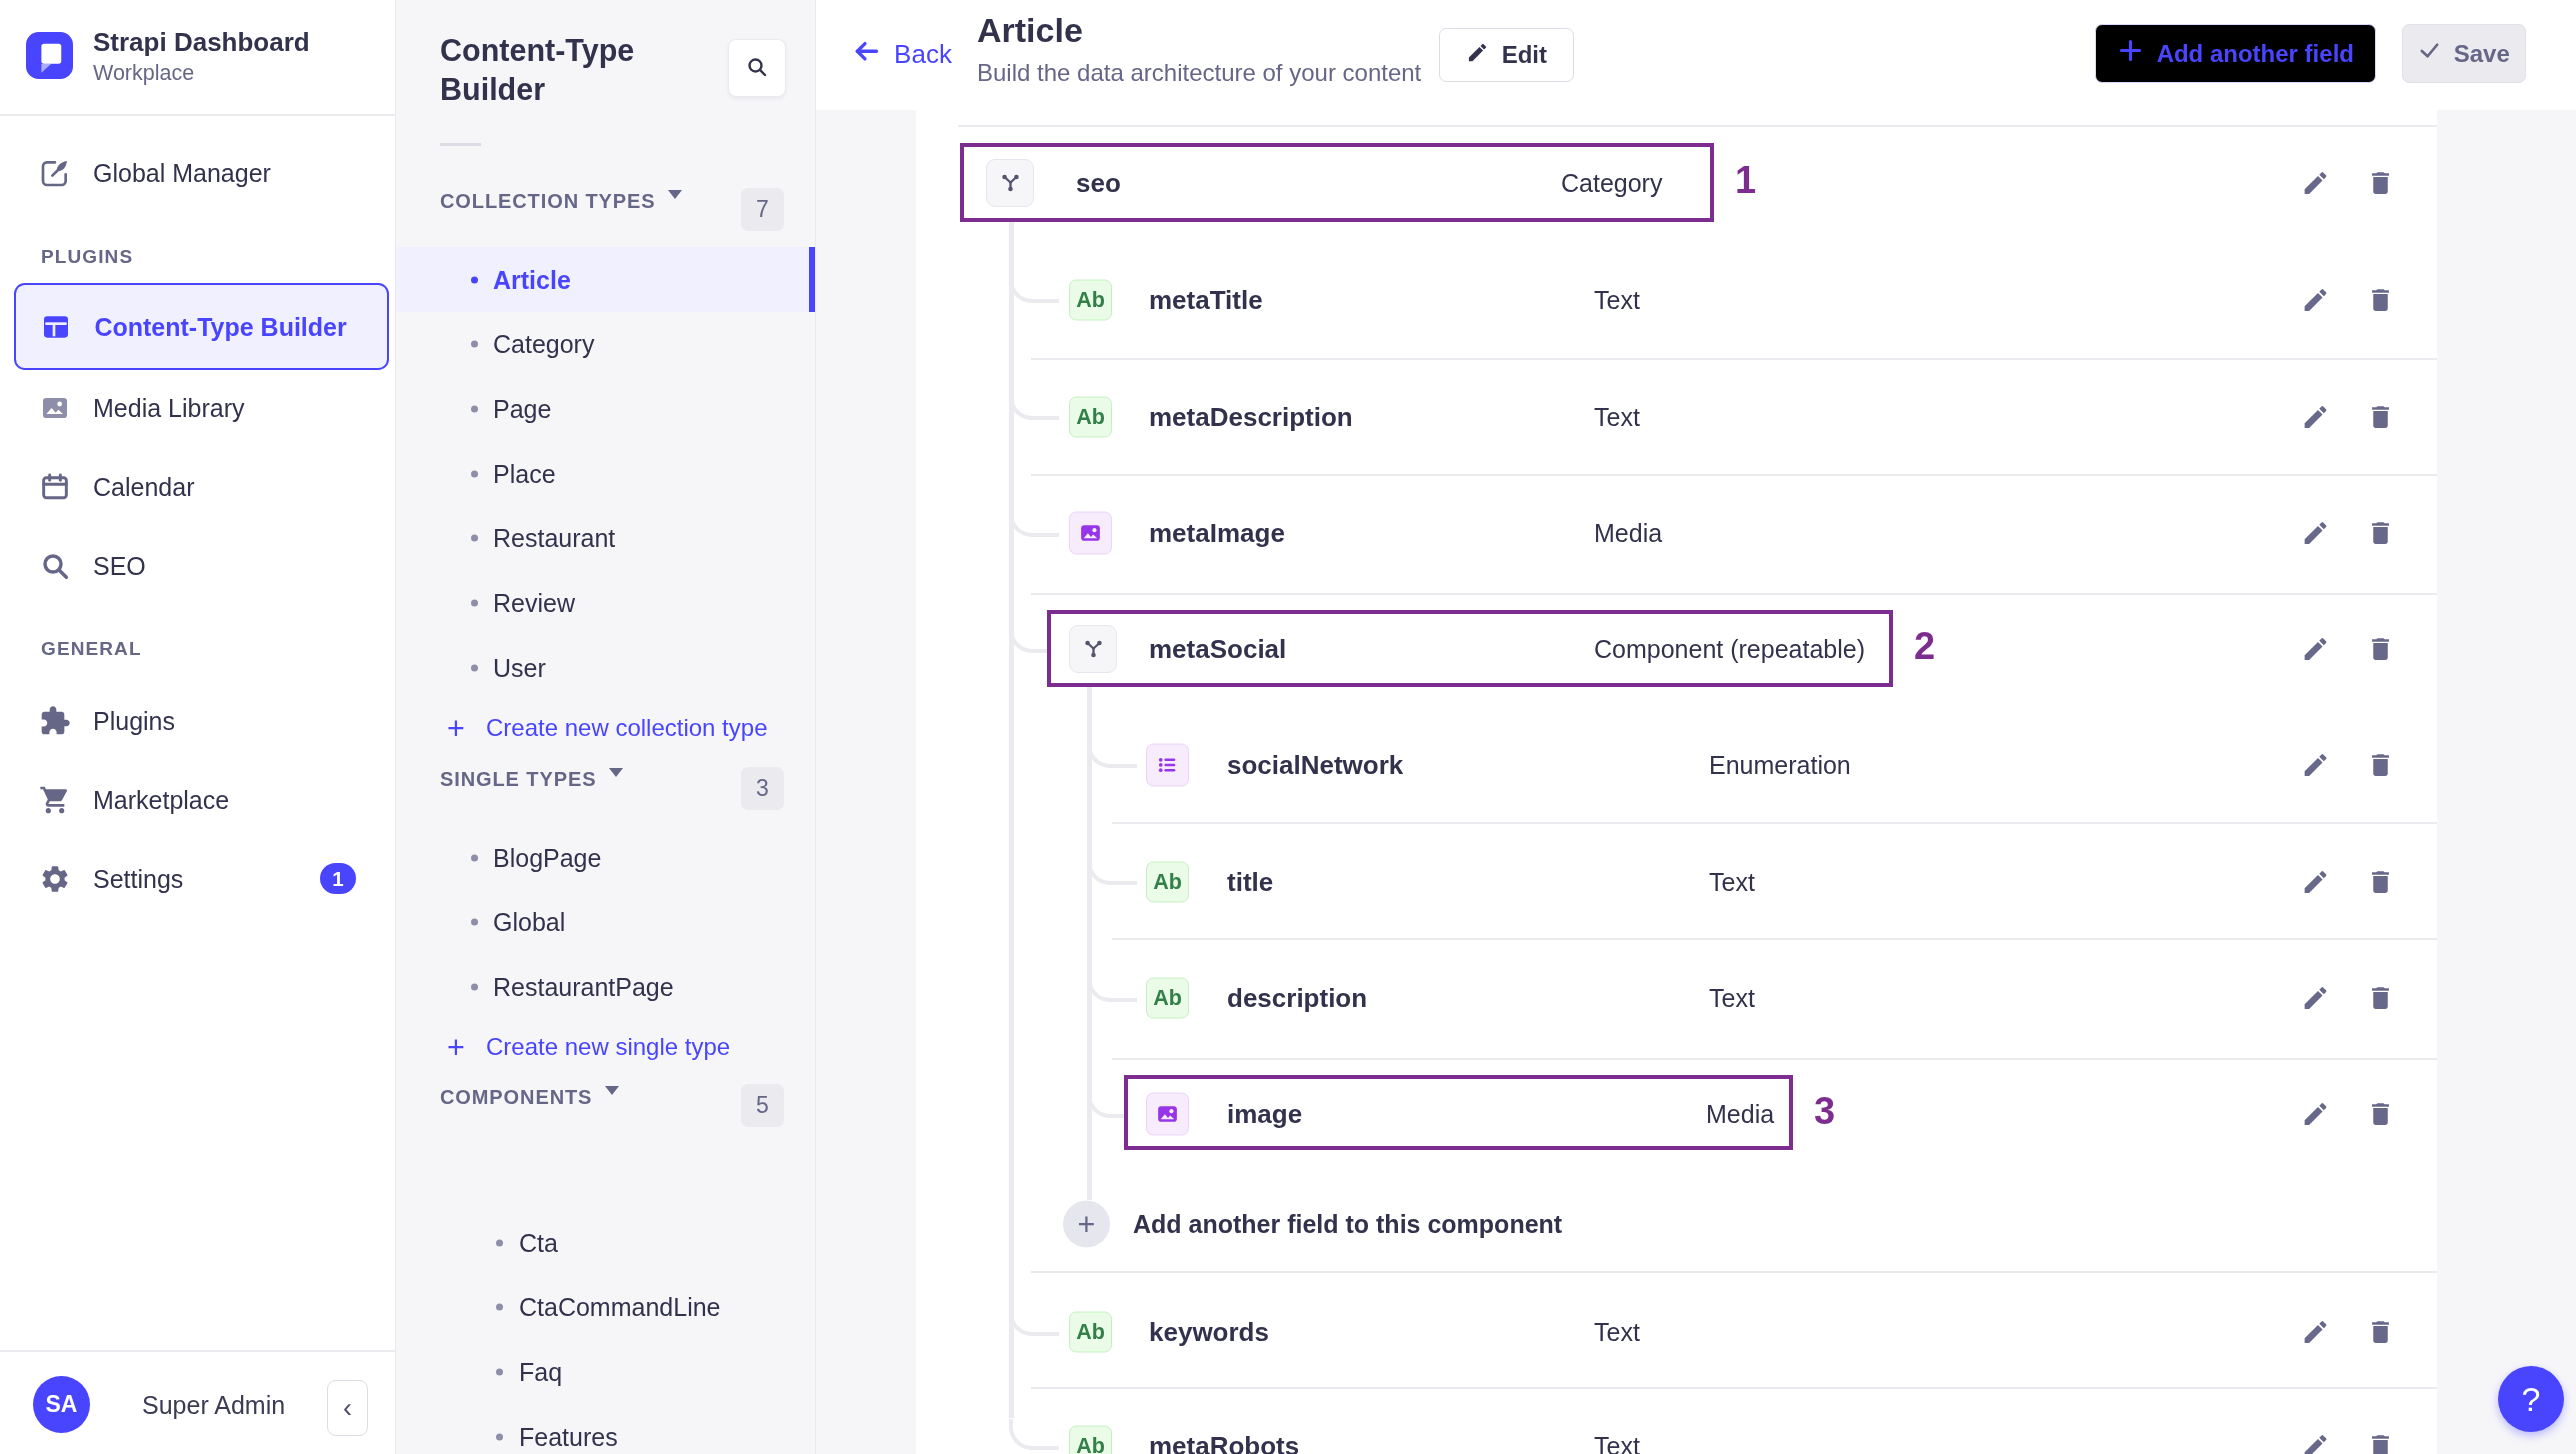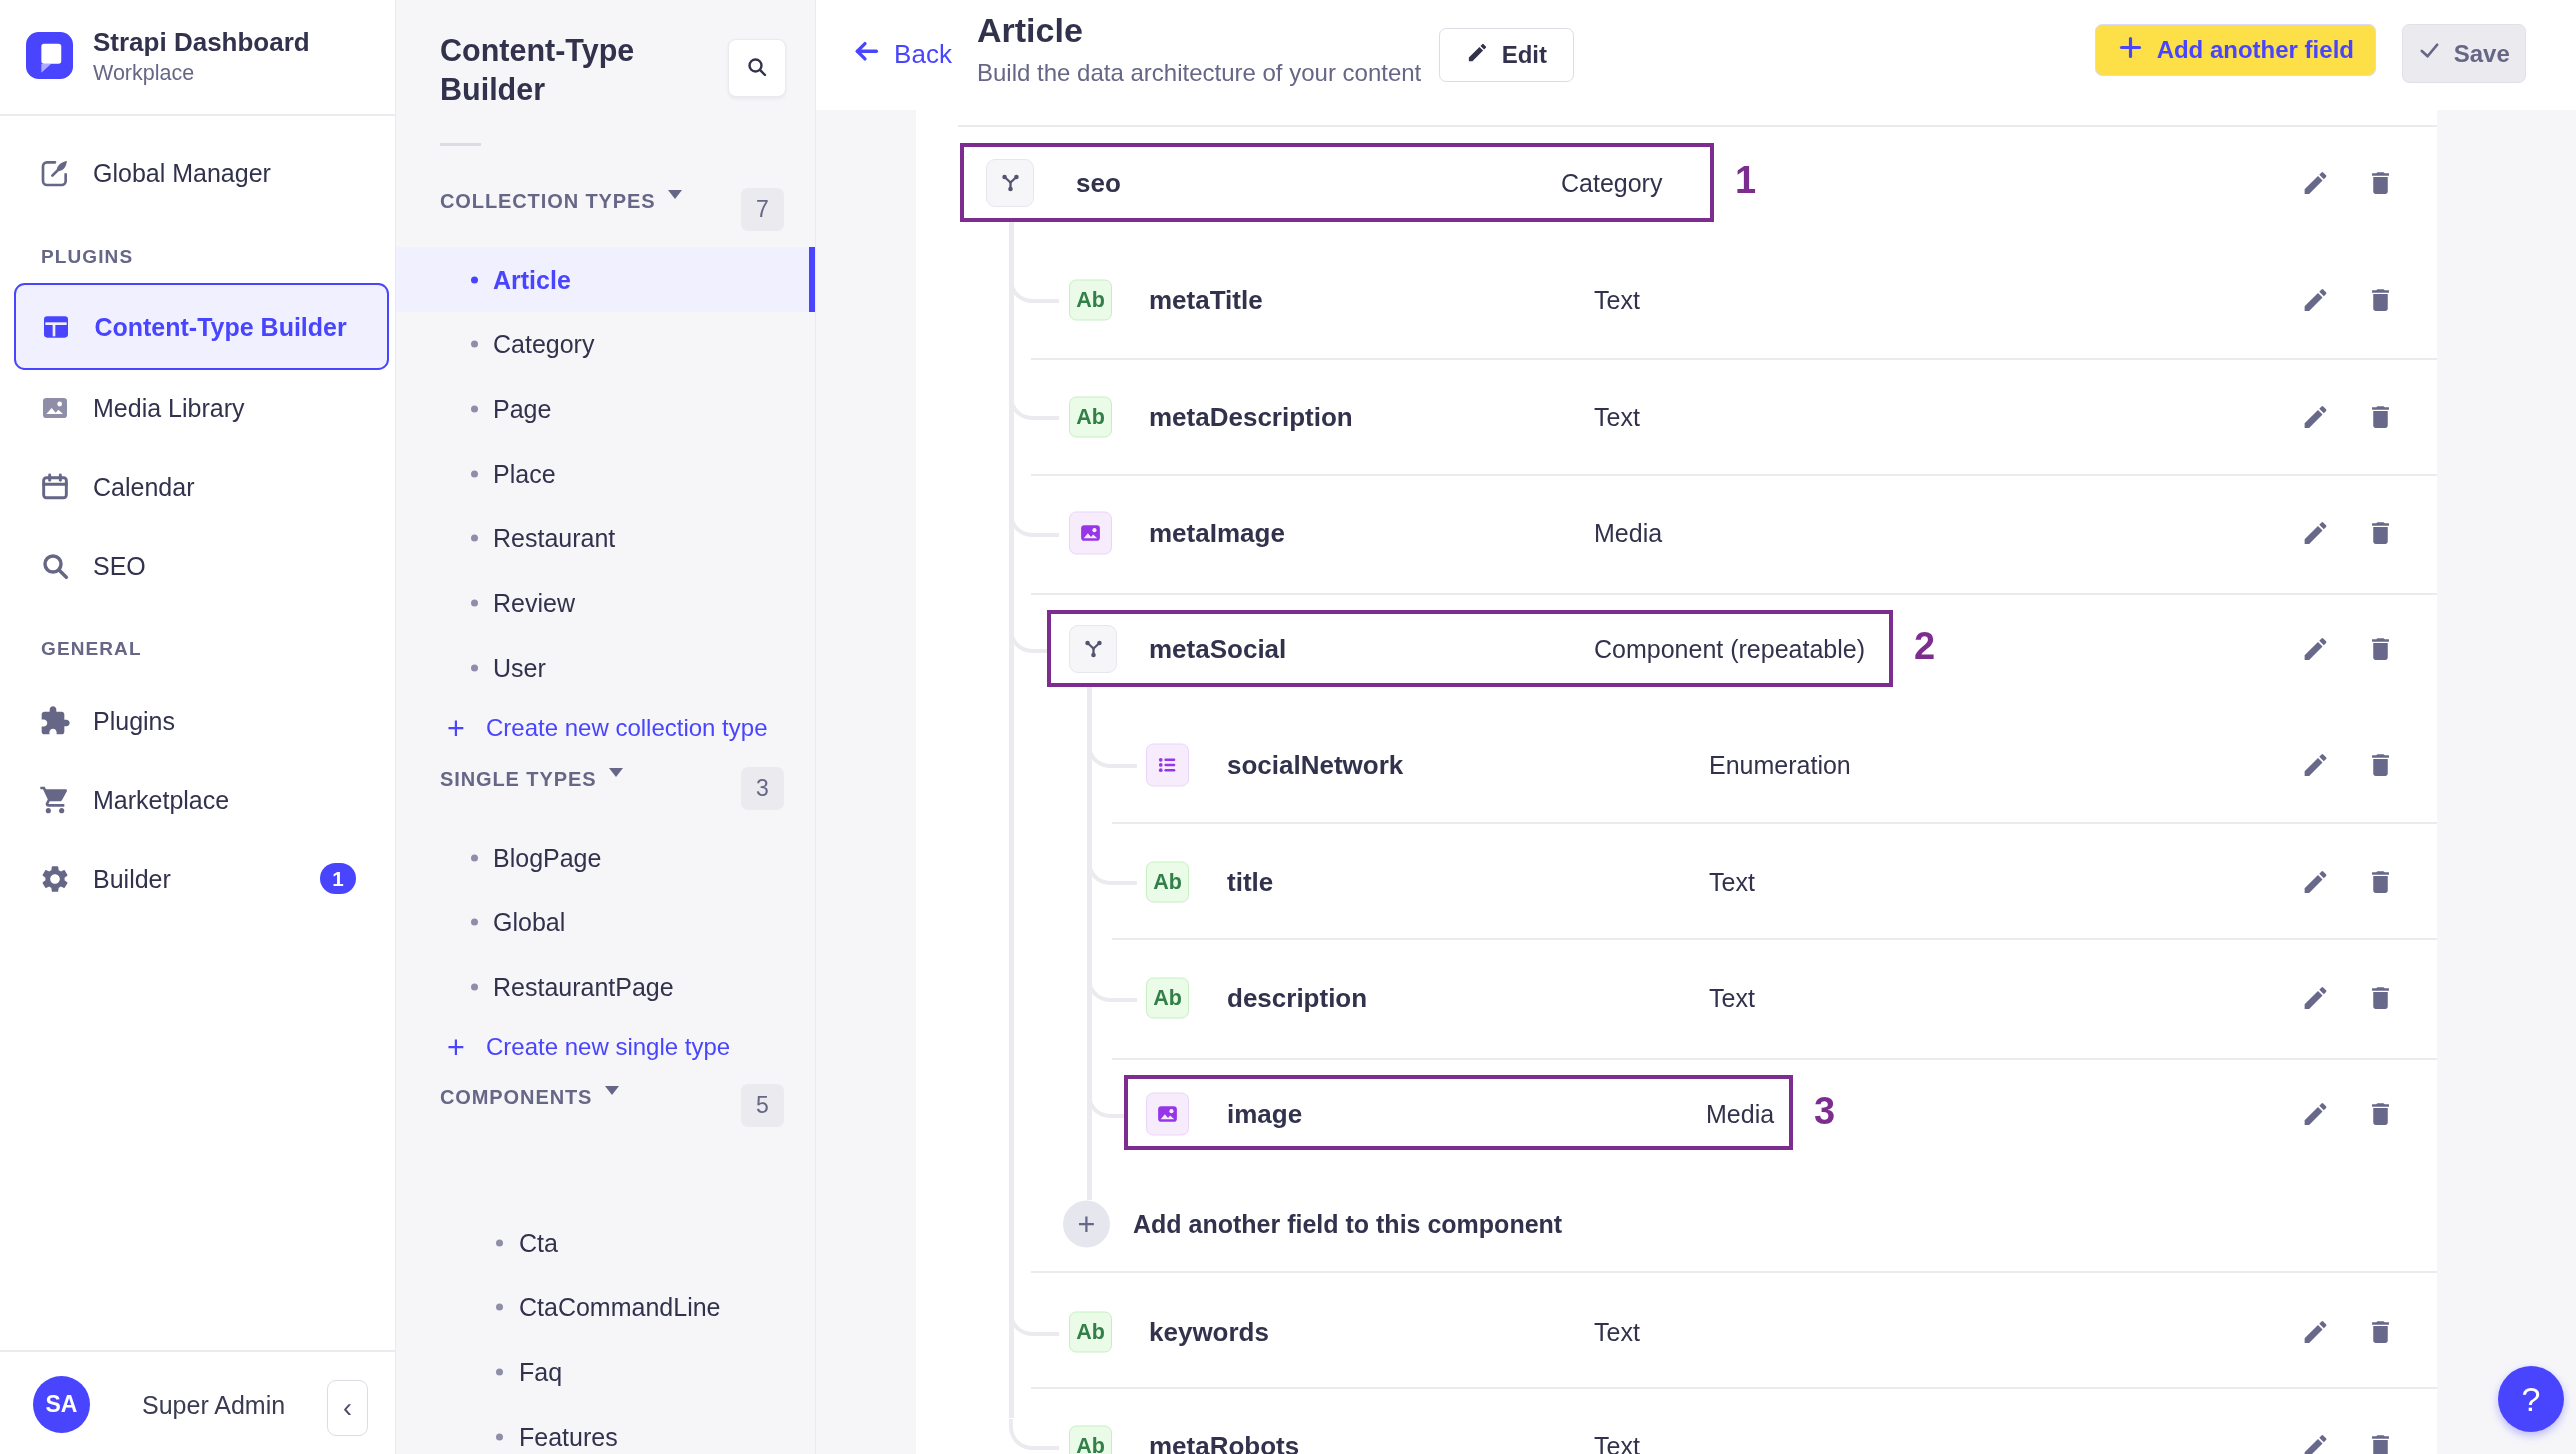--- a/index.html
+++ b/index.html
@@ -50,21 +50,21 @@
   .grp-row .chev-dark{position:absolute;left:63px;top:50%;transform:translateY(-42%)}
   .grp-row .lbl{position:absolute;left:101px;top:50%;transform:translateY(-50%);font-size:25px;font-weight:500;color:#32324D}
   
   .main{position:absolute;left:815px;top:0;width:1761px;height:1454px}
   .main-header{position:absolute;left:0;top:0;width:1761px;height:110px;background:#fff}
   .back-link{position:absolute;left:36px;top:36px;display:flex;align-items:center;gap:12.6px;color:#4945FF;font-size:26px;font-weight:500;cursor:pointer}
   .page-title{position:absolute;left:162px;top:10.8px;font-size:34px;font-weight:700;color:#32324D}
   .page-sub{position:absolute;left:162px;top:59px;font-size:24px;color:#666687}
   .btn{display:flex;align-items:center;justify-content:center;gap:12.6px;border-radius:7.2px;cursor:pointer;font-weight:600;box-sizing:border-box}
   .btn-edit{position:absolute;left:624px;top:28px;width:135px;height:54px;background:#fff;border:1.8px solid #DCDCE4;font-size:24px;color:#32324D}
-  .btn-add{position:absolute;left:1280px;top:24px;width:281px;height:52px;background:#fde047;border:1.8px solid #D9D8FF;font-size:24px;color:#4945FF}
+  .btn-add{position:absolute;left:1280px;top:24px;width:281px;height:59px;background:#000000;border:1.8px solid #D9D8FF;font-size:24px;color:#4945FF}
   .btn-save{position:absolute;left:1587px;top:24px;width:124px;height:59px;background:#EAEAEF;border:1.8px solid #E0E0E8;font-size:24px;color:#666687}
   .panel{position:absolute;left:101px;top:110px;width:1521px;height:1345px;background:#fff;overflow:hidden}
   .hdiv{position:absolute;height:1.8px;background:#EAEAEF}
   .trunk{position:absolute;width:4.5px;background:#EAEAEF}
   .elbow{position:absolute;height:30.5px;border-left:4.5px solid #EAEAEF;border-bottom:4.5px solid #EAEAEF;border-bottom-left-radius:23px;box-sizing:border-box}
   .frow{position:absolute;left:0;width:1521px;height:117px}
   .fname{position:absolute;top:50%;transform:translateY(-50%);font-size:26px;font-weight:700;color:#32324D;white-space:nowrap}
   .ftype{position:absolute;top:50%;transform:translateY(-50%);font-size:25px;color:#32324D;white-space:nowrap}
   .rowbtn{position:absolute;top:50%;transform:translateY(-50%);width:39px;height:39px;background:none;border:none;padding:0;display:flex;align-items:center;justify-content:center;cursor:pointer}
   .badge-ab{position:absolute;top:50%;transform:translateY(-50%);width:43px;height:41px;border-radius:7.2px;background:#EAFBE7;border:1.8px solid #C6F0C2;color:#328048;font-size:21.5px;font-weight:700;display:flex;align-items:center;justify-content:center;box-sizing:border-box}
@@ -167,21 +167,21 @@
     </span>
     <span class="nlabel">Marketplace</span>
   </div>
 
   <div class="navrow" style="top:846px">
     <span class="nicon">
       <svg viewBox="0 0 24 24" width="32" height="32" fill="#666687">
         <path d="M19.14 12.94c.04-.3.06-.61.06-.94 0-.32-.02-.64-.07-.94l2.03-1.58c.18-.14.23-.41.12-.61l-1.92-3.32c-.12-.22-.37-.29-.59-.22l-2.39.96c-.5-.38-1.03-.7-1.62-.94l-.36-2.54c-.04-.24-.24-.41-.48-.41h-3.84c-.24 0-.43.17-.47.41l-.36 2.54c-.59.24-1.13.57-1.62.94l-2.39-.96c-.22-.08-.47 0-.59.22L2.74 8.87c-.12.21-.08.47.12.61l2.03 1.58c-.05.3-.09.63-.09.94s.02.64.07.94l-2.03 1.58c-.18.14-.23.41-.12.61l1.92 3.32c.12.22.37.29.59.22l2.39-.96c.5.38 1.03.7 1.62.94l.36 2.54c.05.24.24.41.48.41h3.84c.24 0 .44-.17.47-.41l.36-2.54c.59-.24 1.13-.56 1.62-.94l2.39.96c.22.08.47 0 .59-.22l1.92-3.32c.12-.22.07-.47-.12-.61l-2.01-1.58zM12 15.6c-1.98 0-3.6-1.62-3.6-3.6s1.62-3.6 3.6-3.6 3.6 1.62 3.6 3.6-1.62 3.6-3.6 3.6z"></path>
       </svg>
     </span>
-    <span class="nlabel">Builder</span>
+    <span class="nlabel">Settings</span>
   </div>
   <div class="count-pill">1</div>
 
   <div class="nav-div" style="top:1350px"></div>
   <div class="avatar">SA</div>
   <div class="user-name">Super Admin</div>
   <div class="collapse-btn">‹</div>
 </div>
 
 <div class="sidebar2">

